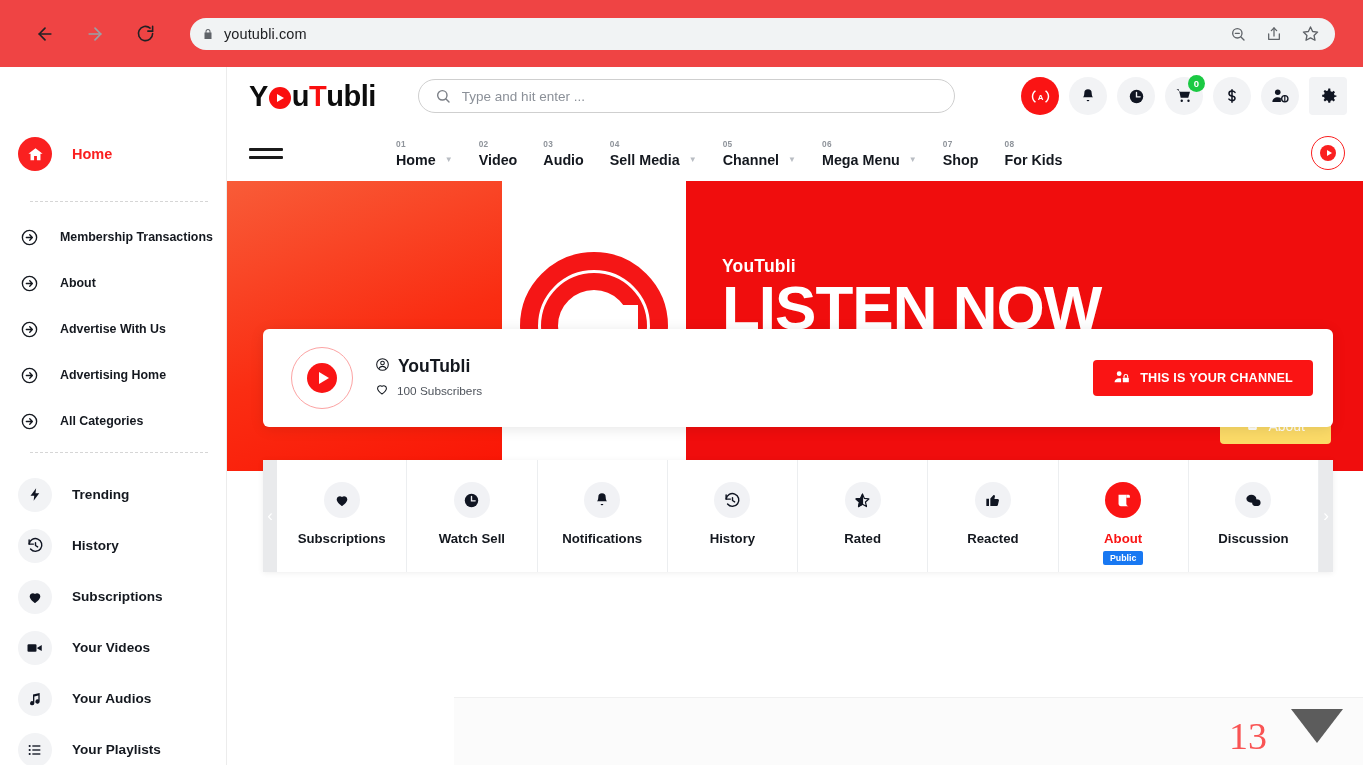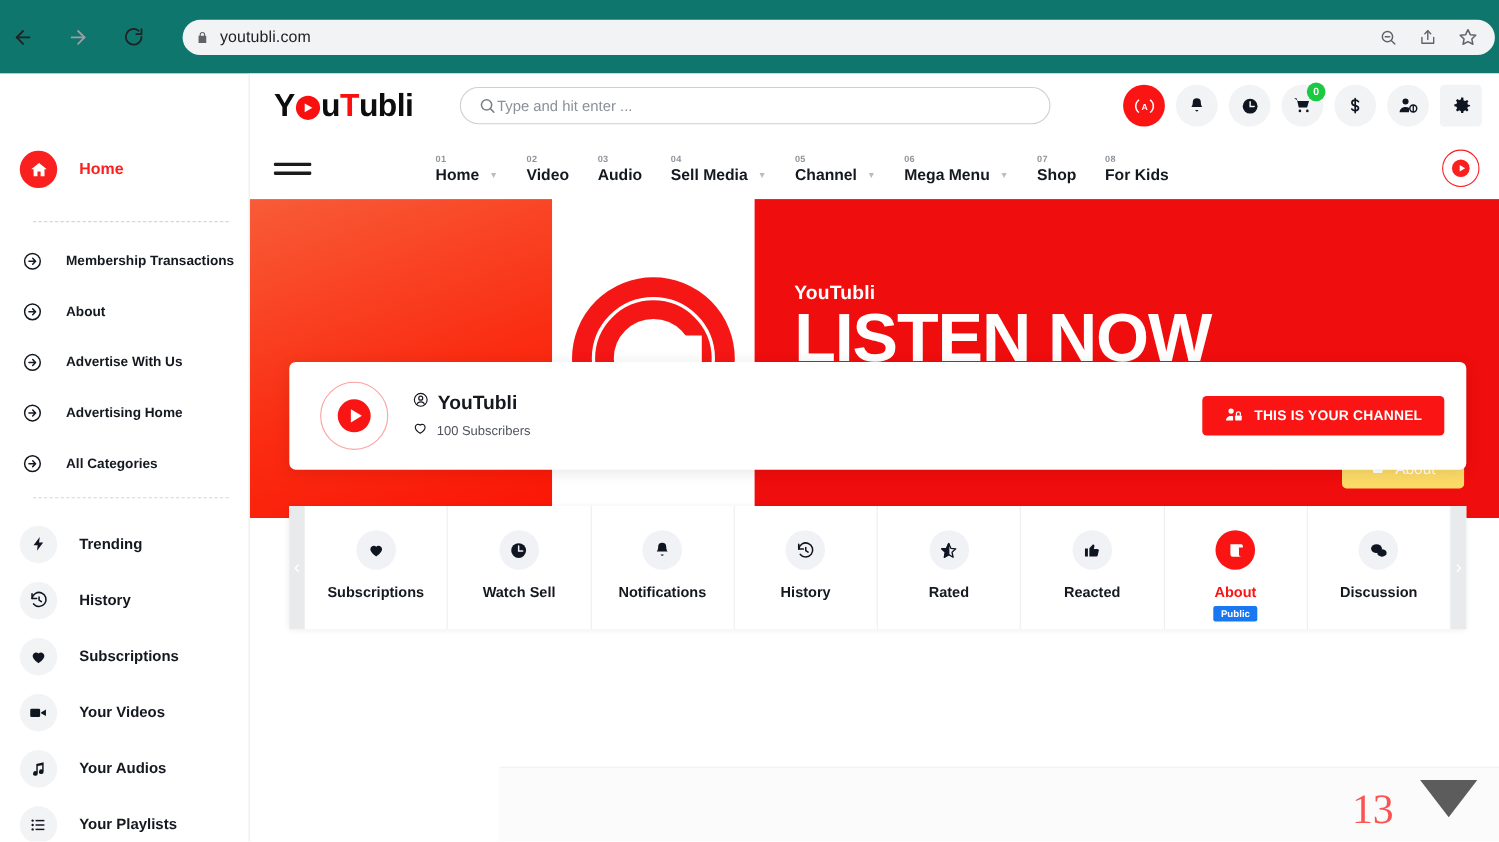--- a/index.html
+++ b/index.html
@@ -6,24 +6,24 @@
   html, body {
     width: 1363px; height: 765px;
     font-family: "Liberation Sans", sans-serif;
     background: #ffffff;
     overflow: hidden;
   }
 
   
   .browser-bar {
     height: 67px;
-    background: #0f766e;
+    background: #ef4444;
     display: flex;
     align-items: center;
-    padding: 0 4px;
+    padding: 0 28px;
     gap: 16px;
   }
   .nav-btn {
     width: 34px; height: 34px;
     display: flex; align-items: center; justify-content: center;
     border-radius: 50%;
     color: #202124;
     flex: 0 0 auto;
   }
   .nav-btn.disabled { color: #9aa0a6; }
@@ -127,21 +127,21 @@
   .logo-o::after {
     content: ""; width: 0; height: 0;
     border-left: 7px solid #fff;
     border-top: 4.5px solid transparent;
     border-bottom: 4.5px solid transparent;
     margin-left: 2px;
   }
   .search-wrap {
     flex: 0 0 auto; width: 537px;
     height: 34px; border: 1px solid #cfcfcf; border-radius: 17px;
-    display: flex; align-items: center; gap: 1px;
+    display: flex; align-items: center; gap: 11px;
     padding: 0 16px;
     margin-left: 28px;
   }
   .search-wrap .s-ico { color: #7b7f86; display: flex; }
   .search-input {
     border: 0; outline: 0; background: transparent;
     font-family: inherit; font-size: 13.5px; color: #4a4f57;
     flex: 1 1 auto;
   }
   .search-input::placeholder { color: #8b9098; }

